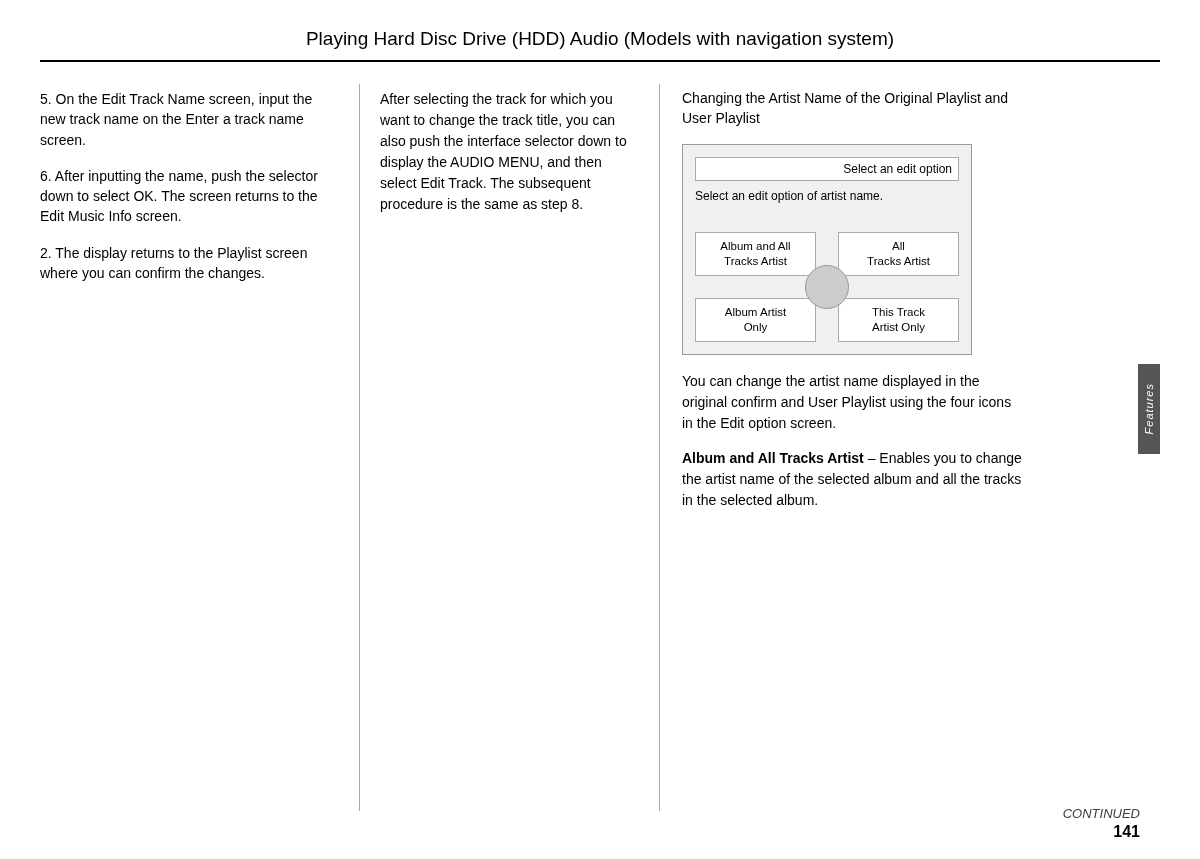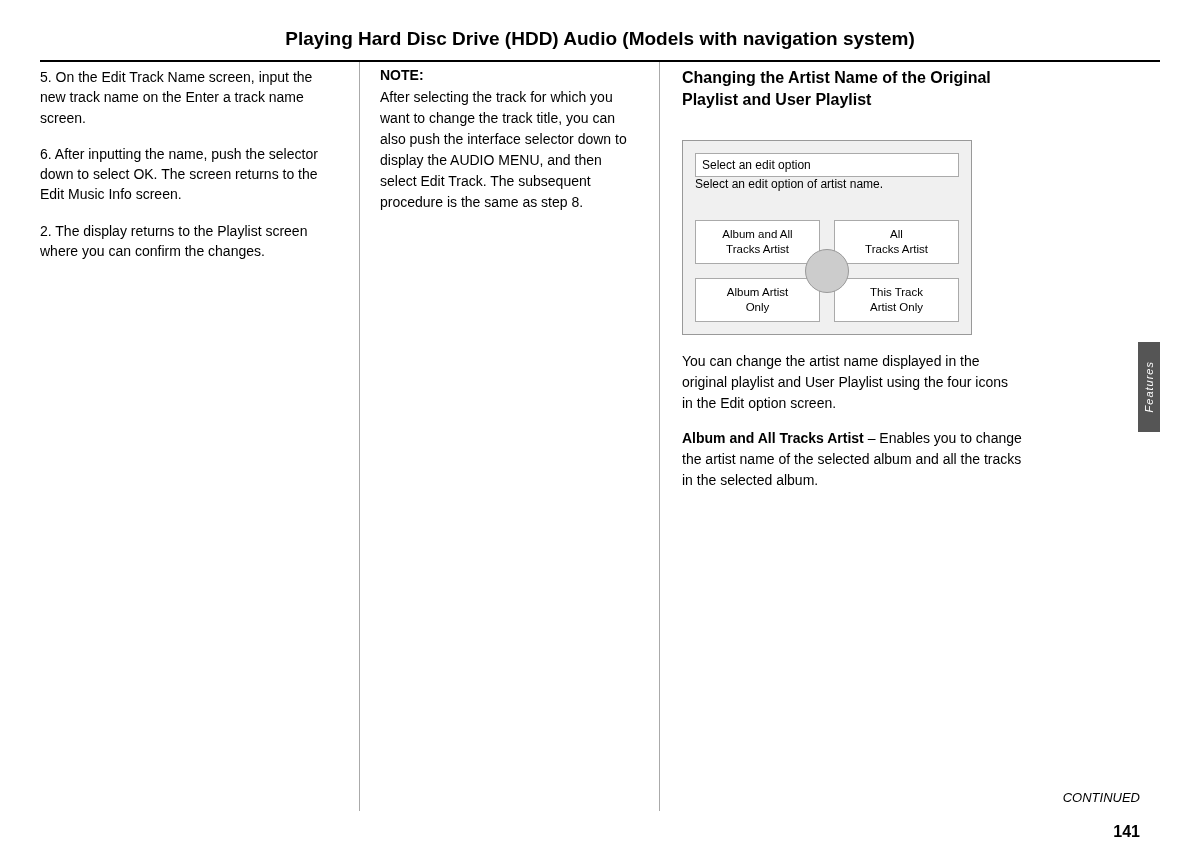--- a/index.html
+++ b/index.html
@@ -16,29 +16,30 @@
 
     
     .page-title-area {
       text-align: center;
       padding: 28px 60px 10px 60px;
       border-bottom: 2px solid #000;
       margin: 0 40px;
     }
     .page-title {
       font-size: 19px;
-      font-weight: bold;
+      font-weight: normal;
       text-align: center;
     }
 
     
     .main-content {
       display: flex;
       flex-direction: row;
       margin: 0 40px;
+      padding-top: 22px;
       height: calc(100% - 110px);
     }
 
     
     .left-col {
       width: 320px;
       flex-shrink: 0;
       padding-right: 20px;
       border-right: 1px solid #aaa;
       padding-top: 5px;
@@ -71,51 +72,51 @@
     
     .right-col {
       flex: 1;
       padding: 5px 0 5px 22px;
       position: relative;
     }
     .right-col-inner {
       max-width: 340px;
     }
     .section-heading {
-      font-weight: bold;
-      font-size: 16px;
+      font-weight: normal;
+      font-size: 14px;
       line-height: 1.4;
-      margin-bottom: 28px;
+      margin-bottom: 16px;
     }
 
     
     .screen-diagram {
       border: 1px solid #999;
       background: #f0f0f0;
       padding: 12px;
       margin-bottom: 16px;
       width: 290px;
     }
     .screen-top-bar {
       background: #fff;
       border: 1px solid #aaa;
-      text-align: left;
+      text-align: right;
       font-size: 12px;
       padding: 4px 6px;
-      margin-bottom: 0;
+      margin-bottom: 8px;
     }
     .screen-sub-text {
       text-align: left;
       font-size: 12px;
       margin-bottom: 10px;
     }
     .screen-buttons-grid {
       display: grid;
       grid-template-columns: 1fr 1fr;
-      gap: 14px;
+      gap: 22px;
       position: relative;
       margin-top: 29px;
     }
     .screen-btn {
       background: #fff;
       border: 1px solid #aaa;
       text-align: center;
       font-size: 11.5px;
       padding: 6px 4px;
       line-height: 1.3;
@@ -150,22 +151,22 @@
     
     .bottom-area {
       position: absolute;
       bottom: 18px;
       right: 60px;
       text-align: right;
     }
     .continued-text {
       font-style: italic;
       font-size: 13px;
-      color: #000000;
-      margin-bottom: 18px;
+      color: #404040;
+      margin-bottom: 2px;
     }
     .page-number {
       font-size: 16px;
       font-weight: bold;
     }
 
     
     .features-tab {
       position: absolute;
       right: 0;
@@ -203,21 +204,20 @@
     </div>
     <div class="step">
       <span>6. After inputting the name, push the selector down to select OK. The screen returns to the Edit Music Info screen.</span>
     </div>
     <div class="step">
       <span>2. The display returns to the Playlist screen where you can confirm the changes.</span>
     </div>
   </div>
 
   <div class="mid-col">
-    <div class="note-label">NOTE:</div>
     <div class="note-text">After selecting the track for which you want to change the track title, you can also push the interface selector down to display the AUDIO MENU, and then select Edit Track. The subsequent procedure is the same as step 8.</div>
   </div>
 
   <div class="right-col">
     <div class="right-col-inner">
       <div class="section-heading">Changing the Artist Name of the Original Playlist and User Playlist</div>
 
       <div class="screen-diagram">
         <div class="screen-top-bar">Select an edit option</div>
         <div class="screen-sub-text">Select an edit option of artist name.</div>
@@ -225,21 +225,21 @@
           <div class="screen-btn">Album and All<br>Tracks Artist</div>
           <div class="screen-btn">All<br>Tracks Artist</div>
           <div class="screen-btn">Album Artist<br>Only</div>
           <div class="screen-btn">This Track<br>Artist Only</div>
           <div class="center-circle-wrapper">
             <div class="center-circle"></div>
           </div>
         </div>
       </div>
 
-      <div class="body-text">You can change the artist name displayed in the original playlist and User Playlist using the four icons in the Edit option screen.</div>
+      <div class="body-text">You can change the artist name displayed in the original confirm and User Playlist using the four icons in the Edit option screen.</div>
       <div class="body-text">
         <span class="bold-intro">Album and All Tracks Artist</span>
         <span>– Enables you to change the artist name of the selected album and all the tracks in the selected album.</span>
       </div>
     </div>
 
     <div class="features-tab">
       <span class="features-tab-text">Features</span>
     </div>
   </div>

